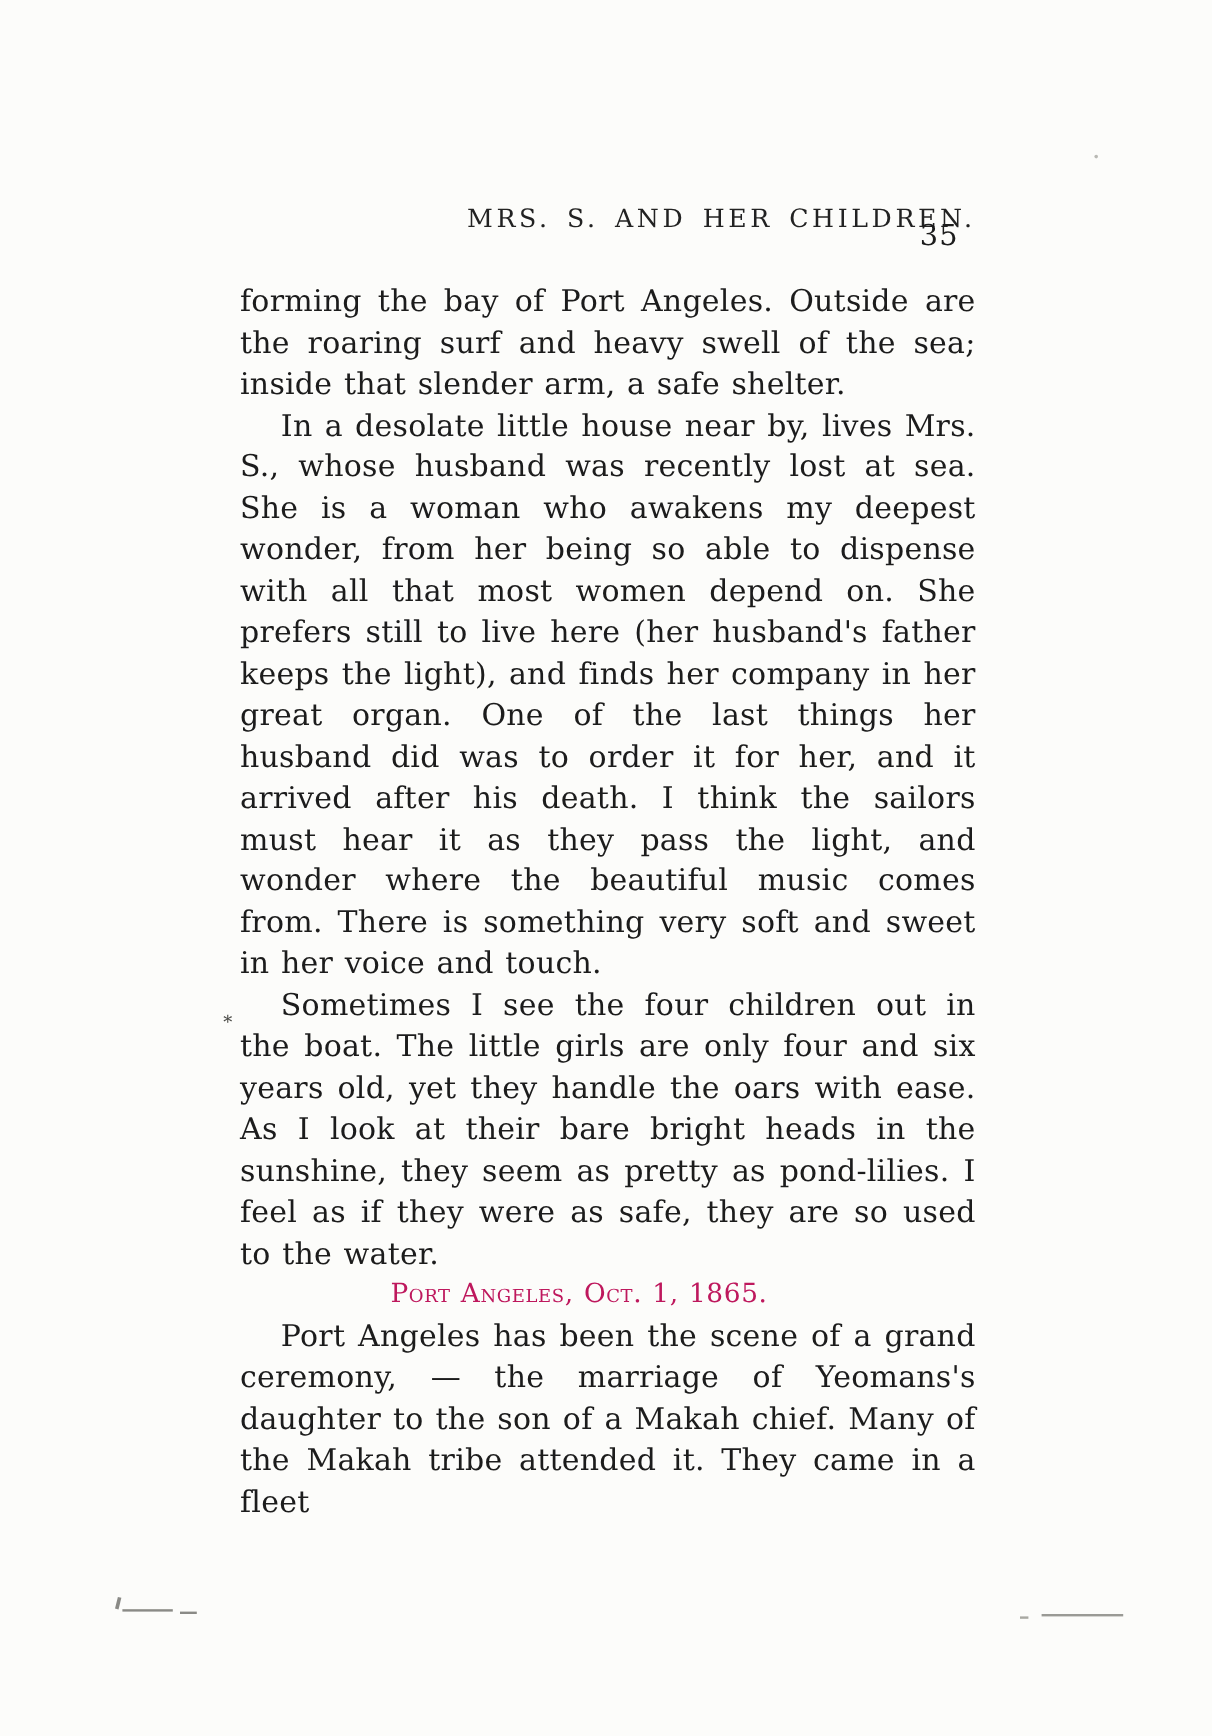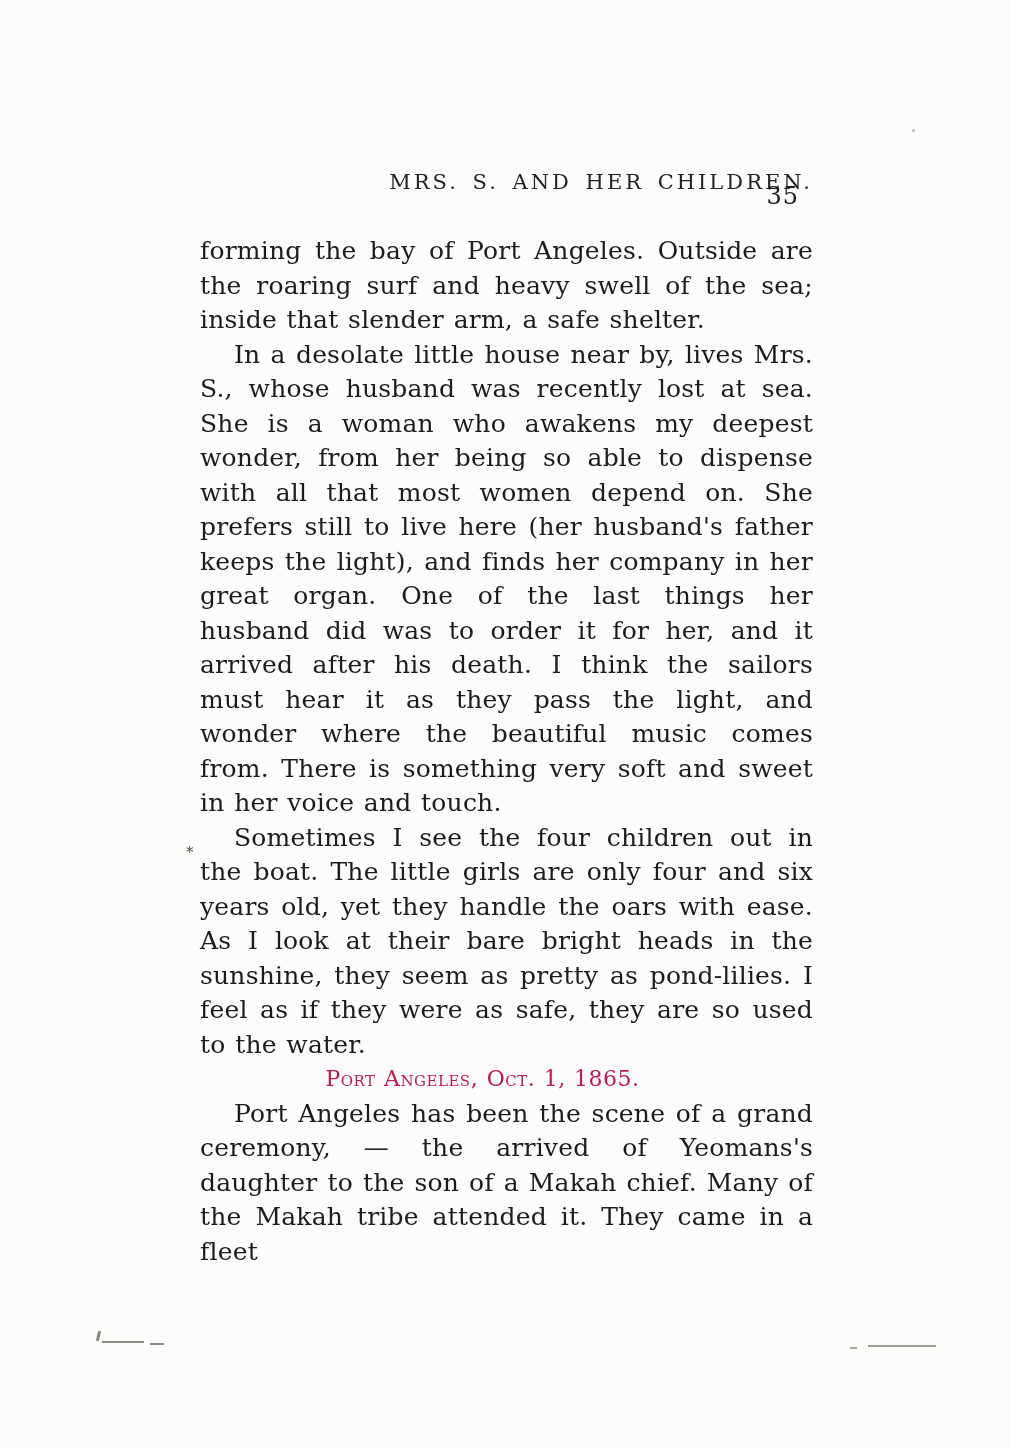--- a/index.html
+++ b/index.html
@@ -105,21 +105,21 @@
   <header class="running-head">
     <span class="head-title">MRS. S. AND HER CHILDREN.</span>
     <span class="page-num">35</span>
   </header>
 
   <main class="text-block">
     <p class="para no-indent">forming the bay of Port Angeles.  Outside are the roaring surf and heavy swell of the sea; inside that slender arm, a safe shelter.</p>
     <p class="para">In a desolate little house near by, lives Mrs. S., whose husband was recently lost at sea. She is a woman who awakens my deepest wonder, from her being so able to dispense with all that most women depend on.  She prefers still to live here (her husband's father keeps the light), and finds her company in her great organ.  One of the last things her husband did was to order it for her, and it arrived after his death.  I think the sailors must hear it as they pass the light, and wonder where the beautiful music comes from.  There is something very soft and sweet in her voice and touch.</p>
     <p class="para">Sometimes I see the four children out in the boat.  The little girls are only four and six years old, yet they handle the oars with ease. As I look at their bare bright heads in the sunshine, they seem as pretty as pond-lilies.  I feel as if they were as safe, they are so used to the water.</p>
     <div class="dateline">Port Angeles, Oct. 1, 1865.</div>
-    <p class="para">Port Angeles has been the scene of a grand ceremony, — the arrived of Yeomans's daughter to the son of a Makah chief.  Many of the Makah tribe attended it.  They came in a fleet</p>
+    <p class="para">Port Angeles has been the scene of a grand ceremony, — the marriage of Yeomans's daughter to the son of a Makah chief.  Many of the Makah tribe attended it.  They came in a fleet</p>
   </main>
 
   <span class="margin-mark">*</span>
 
   <div class="dot-artifact"></div>
   <div class="artifact bl-mark-1"></div>
   <div class="artifact bl-mark-2"></div>
   <div class="artifact bl-mark-3"></div>
   <div class="artifact br-mark-1"></div>
   <div class="artifact br-mark-2"></div>

